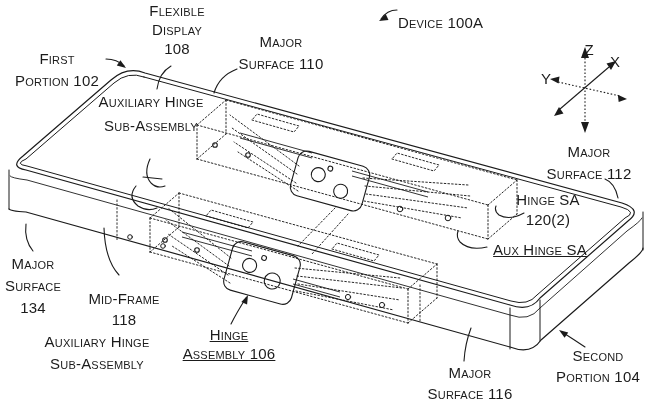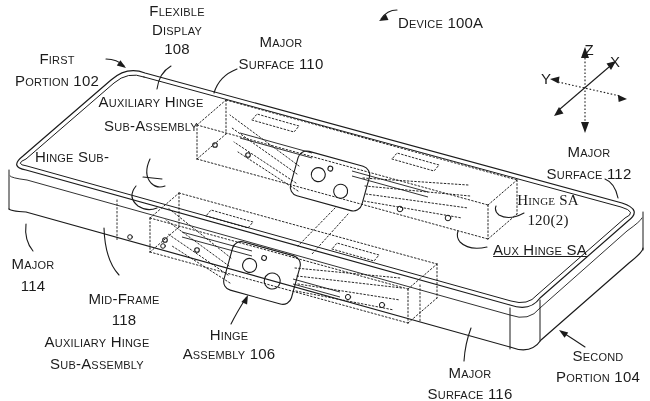--- a/index.html
+++ b/index.html
@@ -139,53 +139,53 @@
     <span>Major</span>
     <span>Surface 110</span>
   </div>
 
   <div class="label" style="left:151px;top:90px;line-height:24px;">
     <span>Auxiliary Hinge</span>
     <span>Sub-Assembly</span>
   </div>
 
   <div class="label" style="left:72px;top:148px;line-height:18px;">
-    <span>Hinge Sub-</span>
   </div>
 
   <div class="label" style="left:589px;top:141px;line-height:22px;">
     <span>Major</span>
     <span>Surface 112</span>
   </div>
 
-  <div class="label" style="left:548px;top:190px;line-height:20px;font-family:Liberation Serif, serif;">
+  <div class="label" style="left:548px;top:190px;line-height:20px;">
     <span>Hinge SA</span>
     <span>120(2)</span>
   </div>
 
   <div class="label" style="left:540px;top:240px;line-height:19px;text-decoration:underline;">
     <span>Aux Hinge SA</span>
   </div>
 
   <div class="label" style="left:33px;top:253px;line-height:22px;">
     <span>Major</span>
-    <span>114</span>
+    <span>Surface</span>
+    <span>134</span>
   </div>
 
   <div class="label" style="left:124px;top:276px;line-height:21px;margin-top:12px;">
     <span>Mid-Frame</span>
     <span>118</span>
   </div>
 
   <div class="label" style="left:97px;top:331px;line-height:22px;">
     <span>Auxiliary Hinge</span>
     <span>Sub-Assembly</span>
   </div>
 
-  <div class="label" style="left:229px;top:325px;line-height:19px;">
+  <div class="label" style="left:229px;top:325px;line-height:19px;text-decoration:underline;">
     <span>Hinge</span>
     <span>Assembly 106</span>
   </div>
 
   <div class="label" style="left:470px;top:362px;line-height:21px;">
     <span>Major</span>
     <span>Surface 116</span>
   </div>
 
   <div class="label" style="left:598px;top:345px;line-height:21px;">

